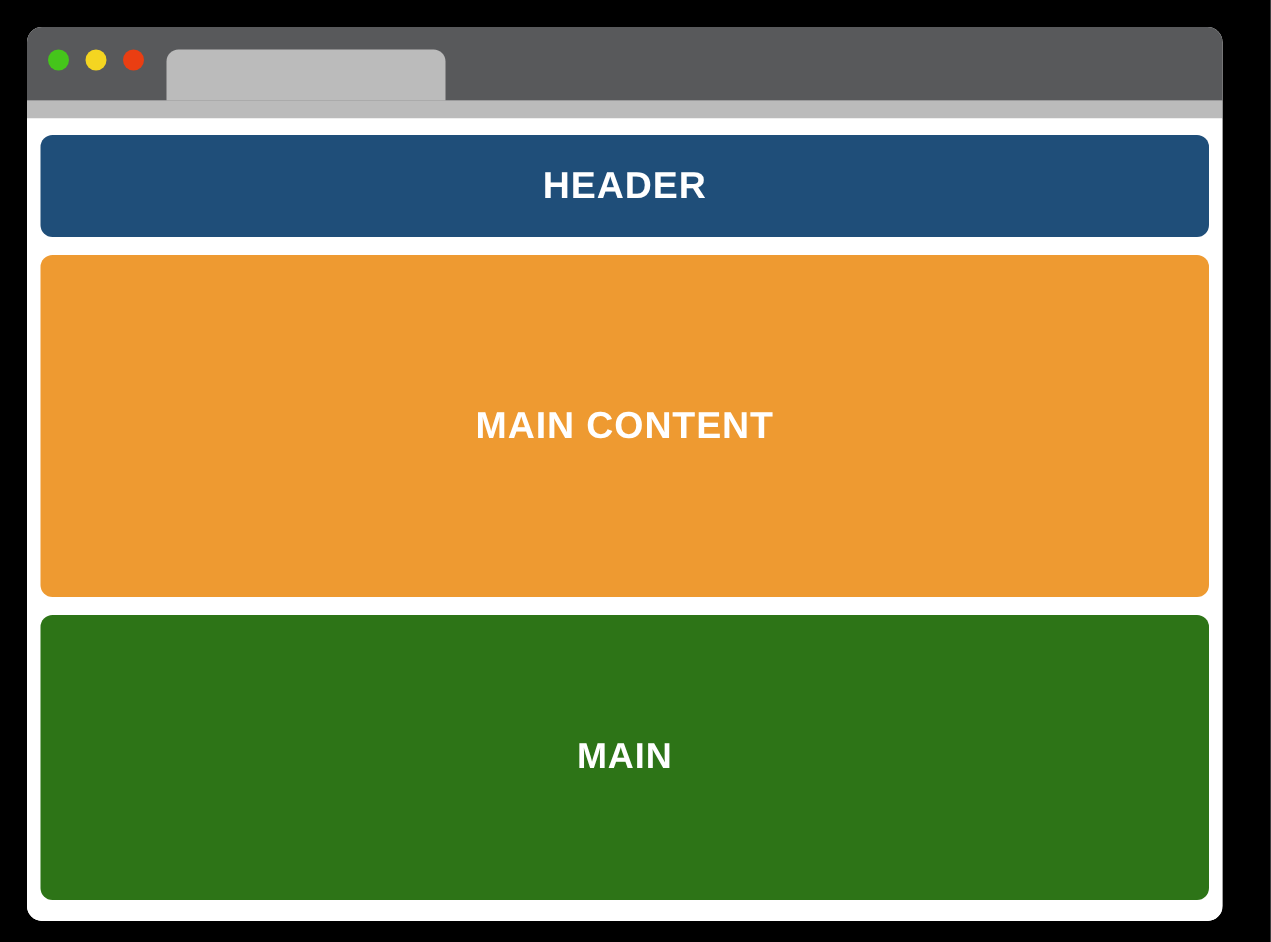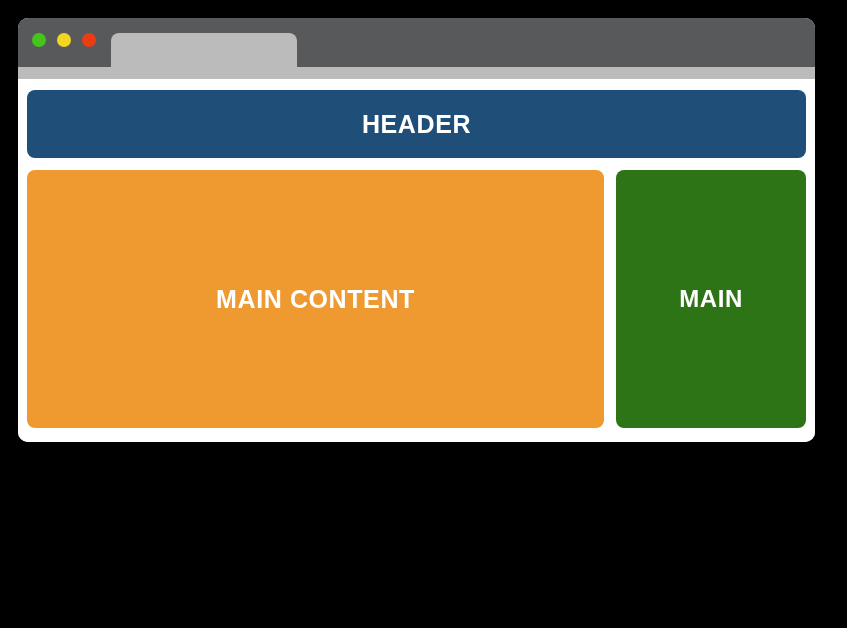--- a/index.html
+++ b/index.html
@@ -14,21 +14,21 @@
     font-family: "Liberation Sans", sans-serif;
     -webkit-font-smoothing: antialiased;
   }
 
   
   .browser-window {
     position: absolute;
     left: 18px;
     top: 18px;
     width: 797px;
-    height: 424px;
+    height: 596px;
     background: #ffffff;
     border-radius: 10px;
     box-shadow: 0 6px 22px rgba(0, 0, 0, 0.55);
     overflow: hidden;
     display: flex;
     flex-direction: column;
   }
 
   
   .titlebar {
@@ -108,20 +108,21 @@
   }
 
   .header-block {
     flex: 0 0 68px;
     background: #1f4e79;
   }
 
   .body-row {
     flex: 1 1 auto;
     display: flex;
+    flex-direction: column;
     gap: 12px;
     min-height: 0;
   }
 
   .main-block {
     flex: 1 1 auto;
     background: #ee9a31;
   }
   .main-block .block-label { font-size: 25px; }
 

